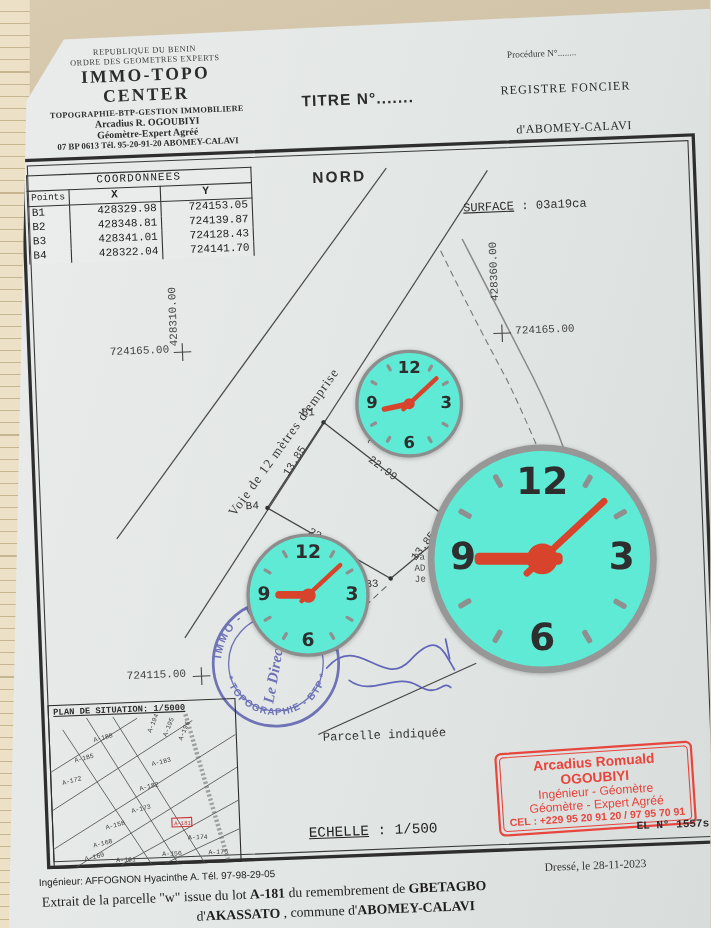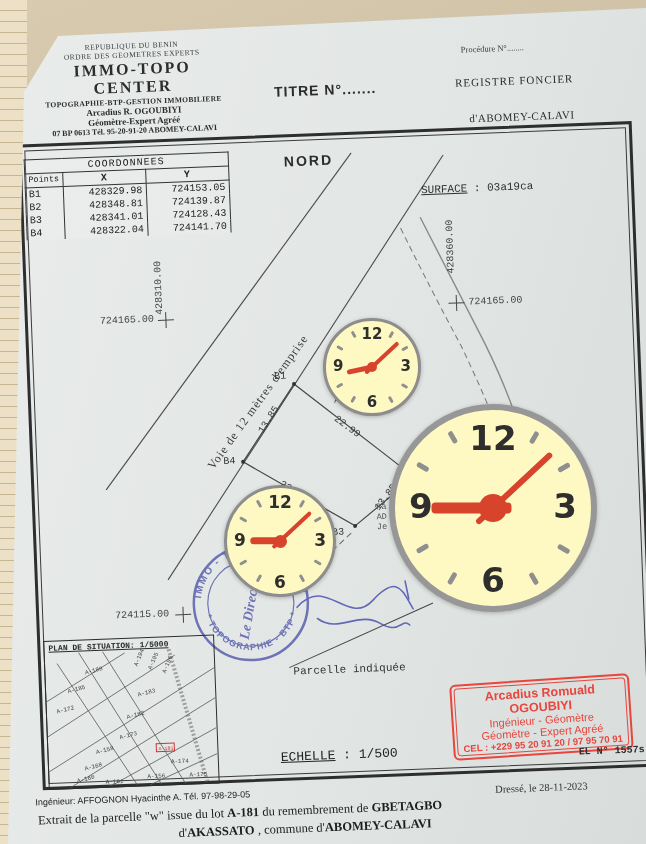--- a/index.html
+++ b/index.html
@@ -51,21 +51,21 @@
 
   
   .red-stamp{
     left:408px;top:551px;width:176px;height:72px;border:2.5px solid #e8453c;border-radius:6px;
     transform:rotate(-1.6deg);color:#e8453c;text-align:center;
     font-family:"Liberation Sans",sans-serif;
   }
   .red-stamp::before{content:"";position:absolute;inset:2px;border:1px solid #e8453c;border-radius:4px;}
 
   
-  .clock{border-radius:50%;background:#fef9c3;z-index:10;box-shadow:0 1px 4px rgba(0,0,0,.25);text-decoration:underline;}
+  .clock{border-radius:50%;background:#5eead4;z-index:10;box-shadow:0 1px 4px rgba(0,0,0,.25);text-decoration:underline;}
   .clock .num{position:absolute;font-family:"DejaVu Sans",sans-serif;font-weight:bold;color:#2e2e2e;}
   .clock .tick{position:absolute;background:#8f8f8f;border-radius:2px;}
   .clock .hand{position:absolute;background:#d8432c;border-radius:4px;}
   .clock .dot{position:absolute;background:#d8432c;border-radius:50%;}
   .clock-s{left:323px;top:318px;width:92px;height:92px;border:3px solid #8d8d8d;}
   .clock-m{left:224px;top:485px;width:106px;height:106px;border:3.5px solid #8d8d8d;}
   .clock-l{left:389px;top:404px;width:196px;height:196px;border:6px solid #979797;}
   .clock-s .num{font-size:15px;} .clock-m .num{font-size:17px;} .clock-l .num{font-size:34px;}
   .n12{top:4px;left:50%;transform:translateX(-50%);}
   .n3{right:7px;top:50%;transform:translateY(-54%);}

